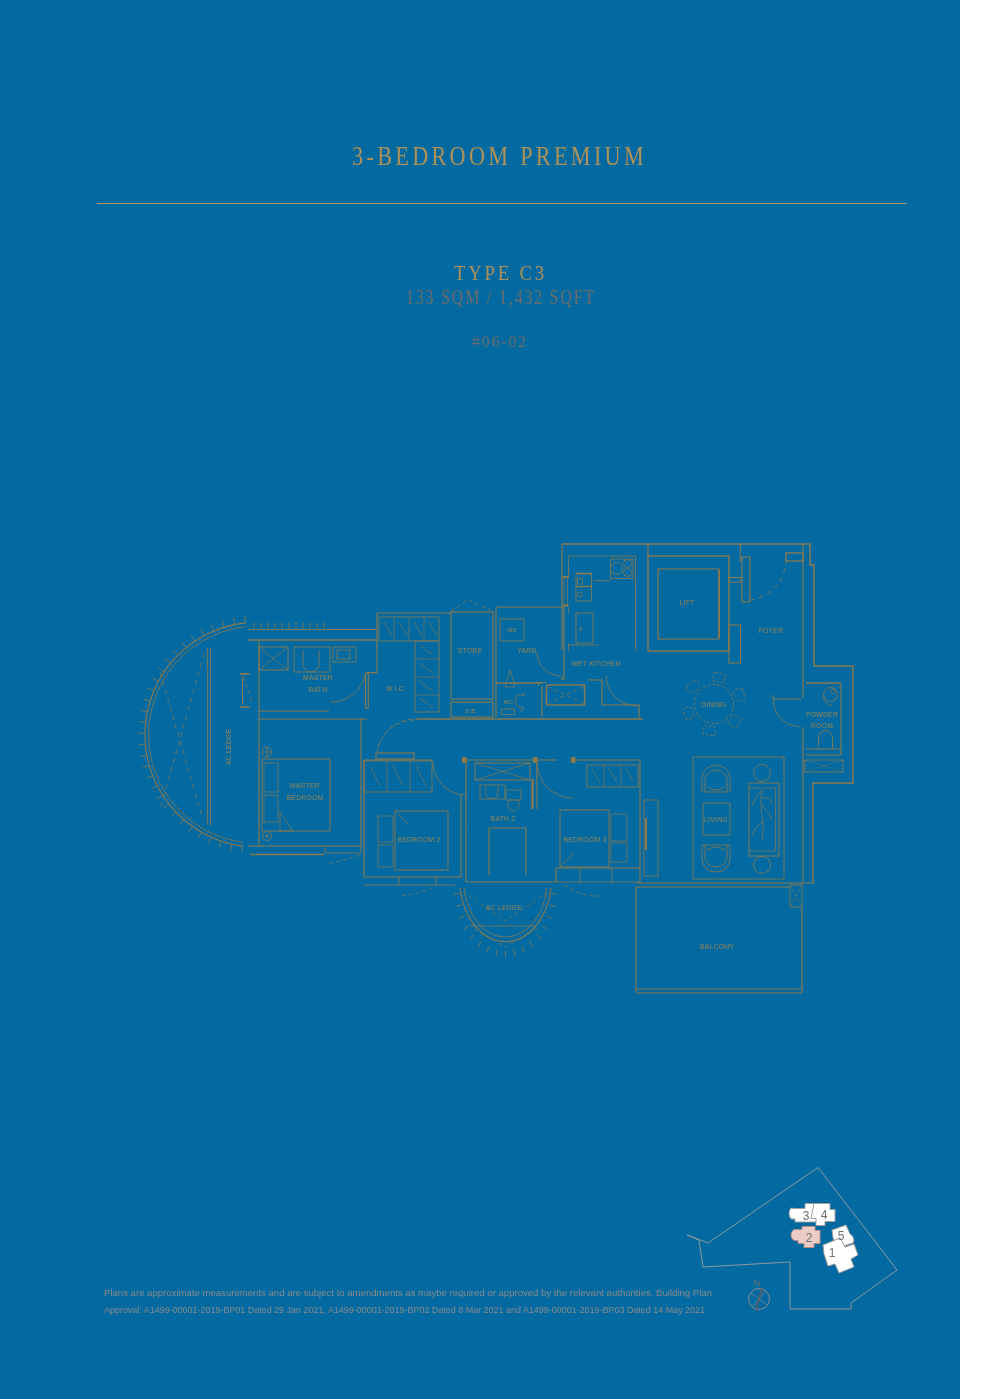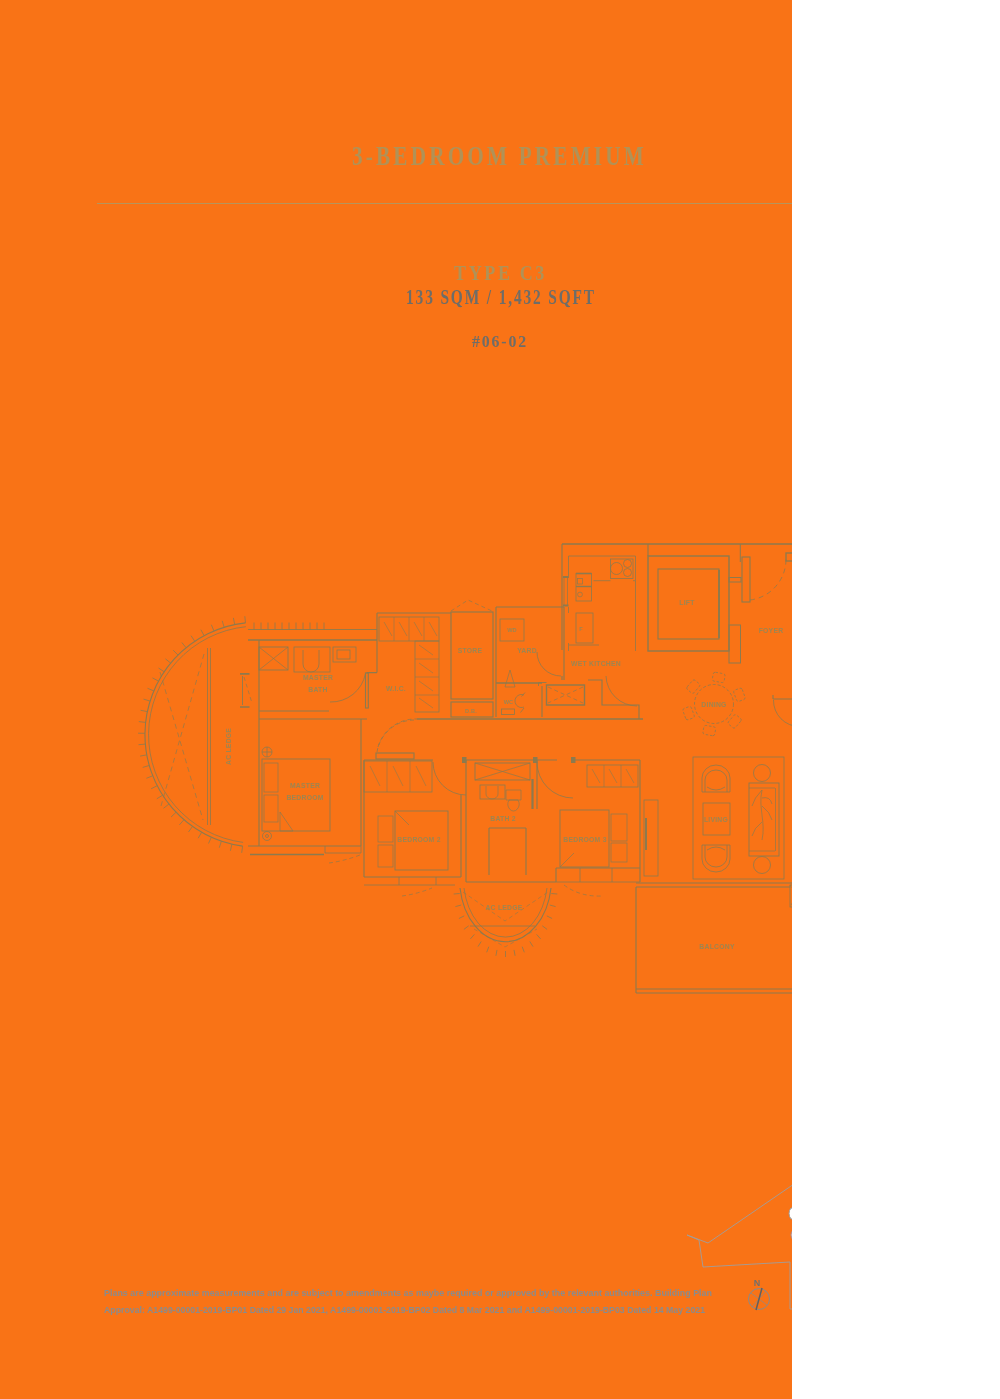--- a/index.html
+++ b/index.html
@@ -1,16 +1,16 @@
 <!DOCTYPE html>
 <html><head>
 <meta charset="utf-8">
 <style>
 html,body{margin:0;padding:0;background:#ffffff;}
-#page{position:relative;width:792px;height:1399px;background:#f97316;overflow:hidden;font-weight:bold;}
+#page{position:relative;width:960px;height:1399px;background:#0369a1;overflow:hidden;}
 svg{position:absolute;top:0;left:0;}
 text{font-family:"Liberation Sans",sans-serif;}
 .ser{font-family:"Liberation Serif",serif;}
 .lbl{fill:#9d8551;font-size:6.8px;letter-spacing:0.25px;}
 .lbs{fill:#9d8551;font-size:5.6px;letter-spacing:0.2px;}
 </style>
 </head>
 <body>
 <div id="page">
 <svg width="1000" height="1399" viewBox="0 0 1000 1399">

